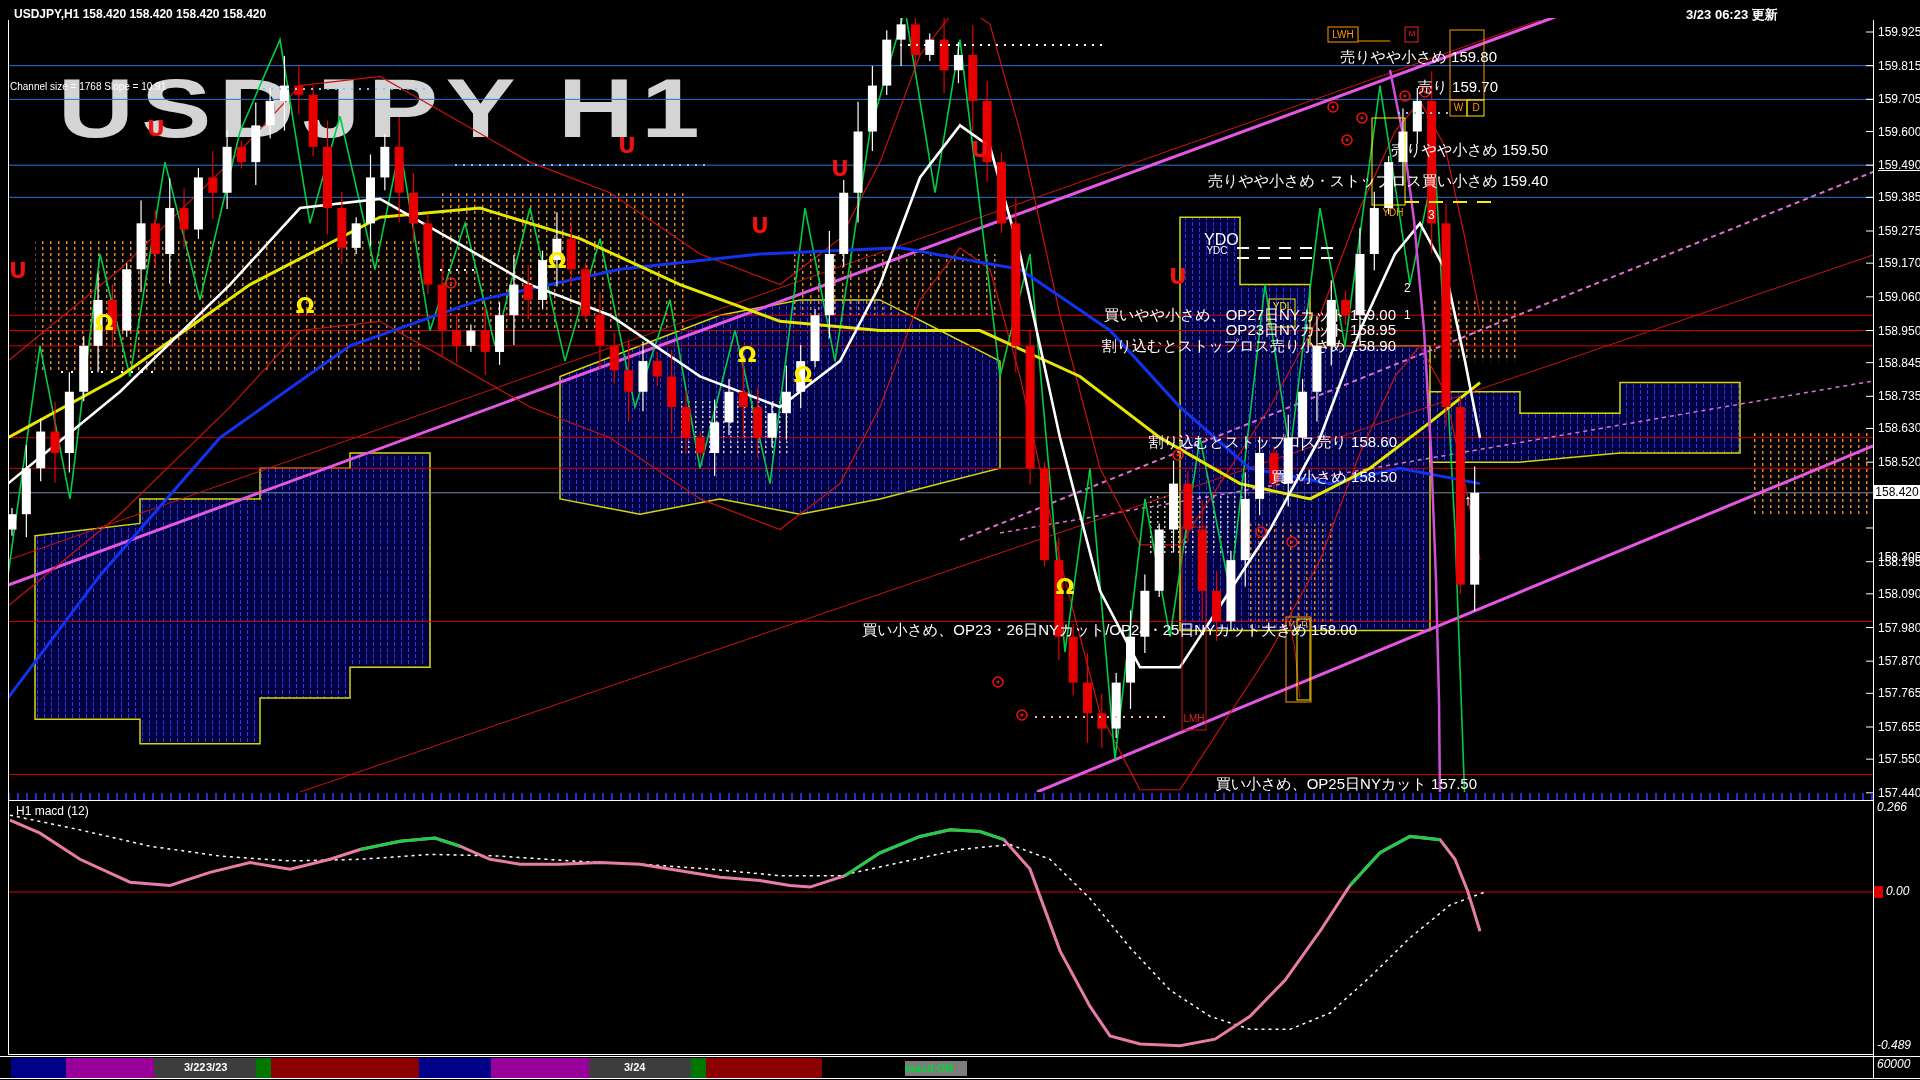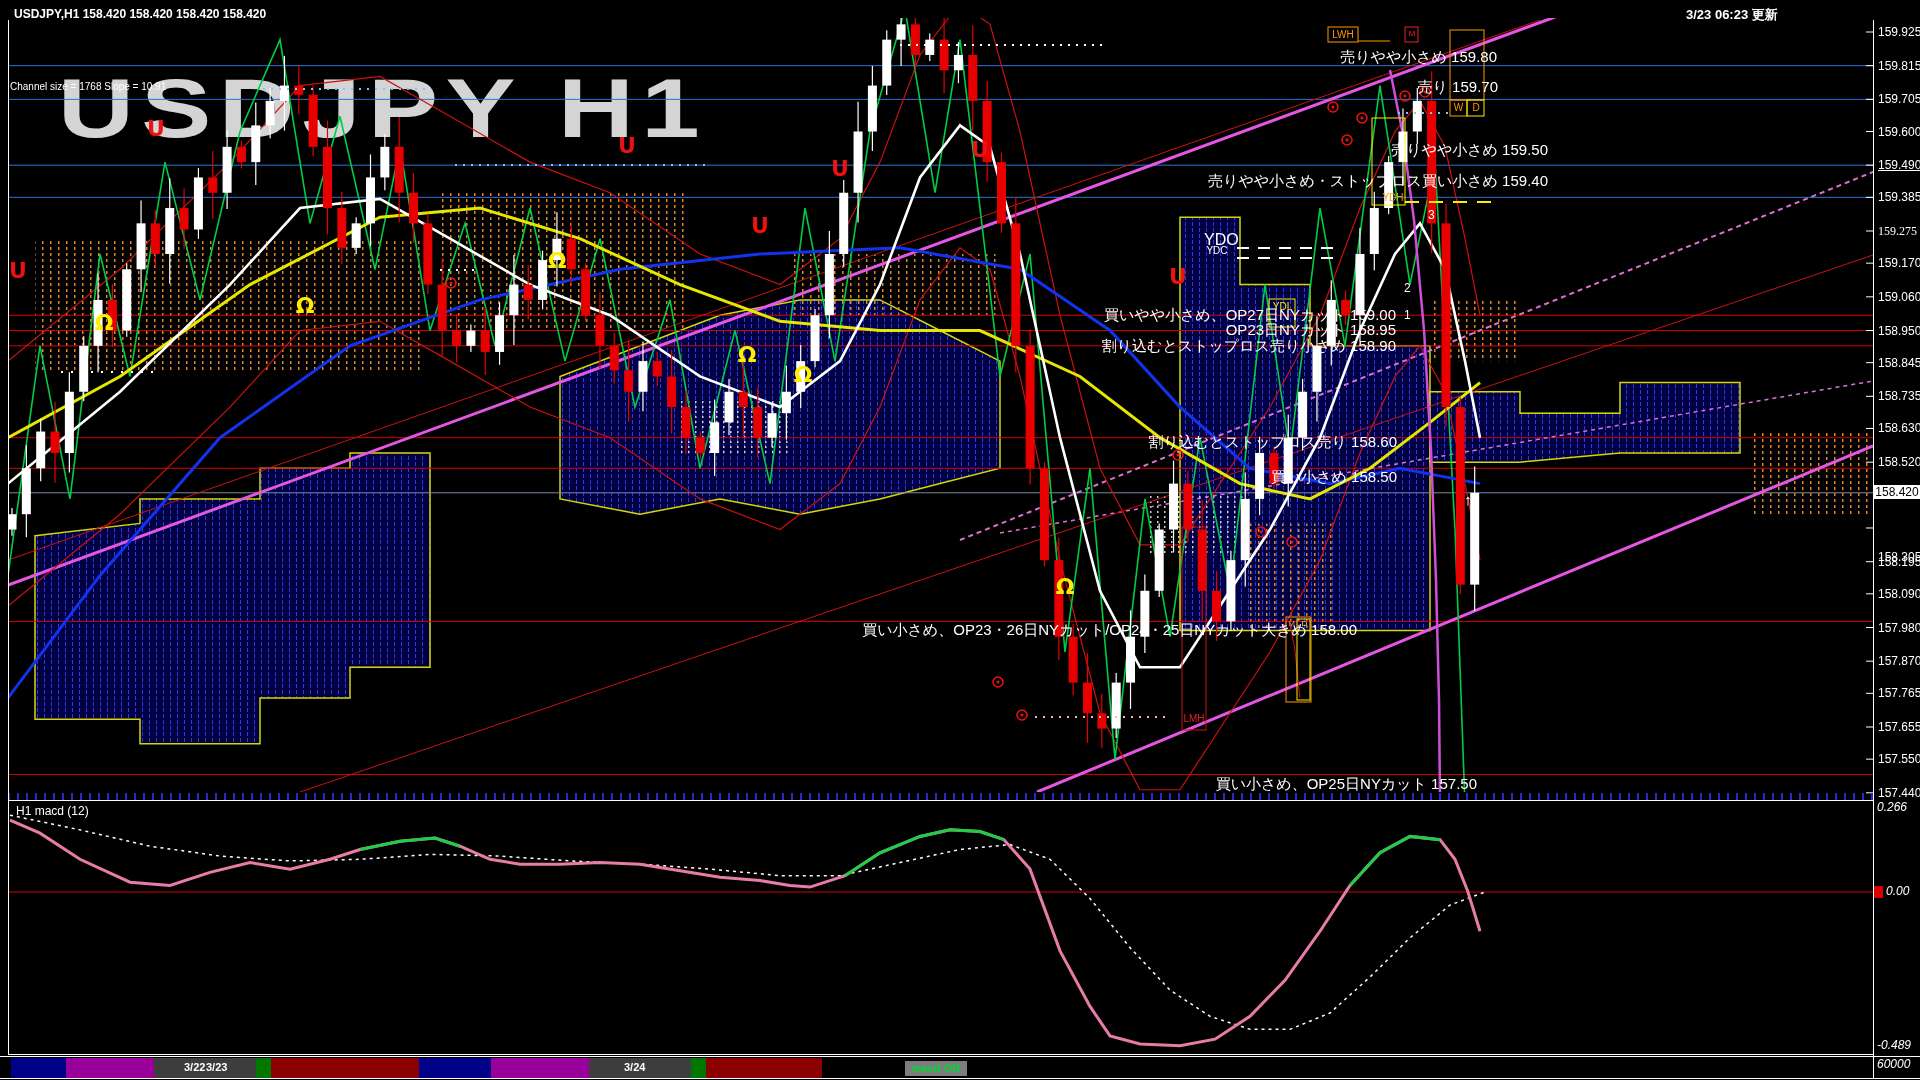--- a/index.html
+++ b/index.html
@@ -22,21 +22,21 @@
   #cur-tag{left:1874px;top:485px;width:46px;height:14px;background:#fff;color:#000;
            font-size:12px;text-align:center;line-height:14px;z-index:8;}
   #zero-box{left:1874px;top:886px;width:9px;height:12px;background:#d00;z-index:6;}
   #tickrow{left:8px;top:793px;width:1865px;height:7px;z-index:3;
            background:repeating-linear-gradient(90deg,#2a2ad0 0 2px,transparent 2px 9px);}
   .hline{position:absolute;background:#fff;z-index:4;}
   #sessionbar{left:4px;top:1058px;width:1920px;height:20px;z-index:6;}
   .seg{position:absolute;top:0;height:20px;}
   .datelbl{position:absolute;top:3px;font-size:11px;font-weight:bold;color:#fff;z-index:7;}
   #macd-toggle{left:905px;top:1061px;width:62px;height:15px;background:#7d7d7d;color:#00d833;
-               font-size:11px;font-weight:bold;text-align:center;line-height:15px;z-index:8;}
+               font-size:11px;font-weight:bold;line-height:15px;z-index:8;}
 </style>
 </head>
 <body>
 
 <div id="screen">
   <div id="watermark" class="abs">USDJPY H1</div>
   <svg id="chartsvg" width="1920" height="1080">
       <defs>
         <pattern id="pNavy" width="7" height="6" patternUnits="userSpaceOnUse">
           <rect width="7" height="6" fill="#000042"></rect>
@@ -395,21 +395,21 @@
   <div id="updated" class="abs txt">3/23 06:23 更新</div>
   <div id="channel-info" class="abs txt">Channel size = 1768 Slope = 10.91</div>
 
   <div id="axis-labels">
       <div class="abs axis-label" style="top: 25px;">159.925</div>
       <div class="abs axis-label" style="top: 58.6787px;">159.815</div>
       <div class="abs axis-label" style="top: 92.3574px;">159.705</div>
       <div class="abs axis-label" style="top: 124.505px;">159.600</div>
       <div class="abs axis-label" style="top: 158.184px; text-decoration: underline;">159.490</div>
       <div class="abs axis-label" style="top: 190.332px;">159.385</div>
-      <div class="abs axis-label" style="top: 224.011px; font-family: Liberation Serif, serif;">159.275</div>
+      <div class="abs axis-label" style="top: 224.011px;">159.275</div>
       <div class="abs axis-label" style="top: 256.158px;">159.170</div>
       <div class="abs axis-label" style="top: 289.837px;">159.060</div>
       <div class="abs axis-label" style="top: 323.516px;">158.950</div>
       <div class="abs axis-label" style="top: 355.664px;">158.845</div>
       <div class="abs axis-label" style="top: 389.342px;">158.735</div>
       <div class="abs axis-label" style="top: 421.49px;">158.630</div>
       <div class="abs axis-label" style="top: 455.169px;">158.520</div>
       <div class="abs axis-label" style="top: 550px;">158.305</div>
       <div class="abs axis-label" style="top: 554.674px;">158.195</div>
       <div class="abs axis-label" style="top: 586.822px;">158.090</div>
@@ -433,21 +433,21 @@
       <div class="abs ann" style="right: 523px; top: 433px;">割り込むとストップロス売り 158.60</div>
       <div class="abs ann" style="right: 523px; top: 468px;">買い小さめ 158.50</div>
       <div class="abs ann" style="right: 563px; top: 621px;">買い小さめ、OP23・26日NYカット/OP24・25日NYカット大きめ 158.00</div>
       <div class="abs ann" style="right: 443px; top: 775px;">買い小さめ、OP25日NYカット 157.50</div>
     </div>
   <div id="pivots">
       <div class="abs pivot-box" style="left: 1329px; top: 29px; color: rgb(255, 153, 0); width: 28px; font-size: 10px;">LWH</div>
       <div class="abs pivot-box" style="left: 1407px; top: 29px; color: rgb(238, 34, 34); width: 10px; font-size: 8px;">M</div>
       <div class="abs pivot-box" style="left: 1451px; top: 102px; color: rgb(255, 153, 0); width: 15px; font-size: 10px;">W</div>
       <div class="abs pivot-box" style="left: 1469px; top: 102px; color: rgb(255, 153, 0); width: 14px; font-size: 10px;">D</div>
-      <div class="abs pivot-box" style="left: 1374px; top: 192px; color: rgb(255, 153, 0); width: 38px; font-size: 10px;">YDH</div>
+      <div class="abs pivot-box" style="left: 1374px; top: 207px; color: rgb(255, 153, 0); width: 38px; font-size: 10px;">YDH</div>
       <div class="abs pivot-box" style="left: 1204px; top: 231px; color: rgb(255, 255, 255); width: 26px; font-size: 16px;">YDO</div>
       <div class="abs pivot-box" style="left: 1204px; top: 245px; color: rgb(255, 255, 255); width: 26px; font-size: 10px;">YDC</div>
       <div class="abs pivot-box" style="left: 1271px; top: 301px; color: rgb(255, 238, 0); width: 23px; font-size: 10px;">YDL</div>
       <div class="abs pivot-box" style="left: 1183px; top: 713px; color: rgb(221, 34, 34); width: 22px; font-size: 10px;">LMH</div>
       <div class="abs pivot-box" style="left: 1287px; top: 619px; color: rgb(255, 153, 0); width: 9px; font-size: 8px;">M</div>
       <div class="abs pivot-box" style="left: 1300px; top: 619px; color: rgb(255, 238, 0); width: 9px; font-size: 8px;">D</div>
     </div>
   <div id="marker-nums">
       <div class="abs numlbl" style="left: 1428px; top: 208px;">3</div>
       <div class="abs numlbl" style="left: 1404px; top: 281px;">2</div>

